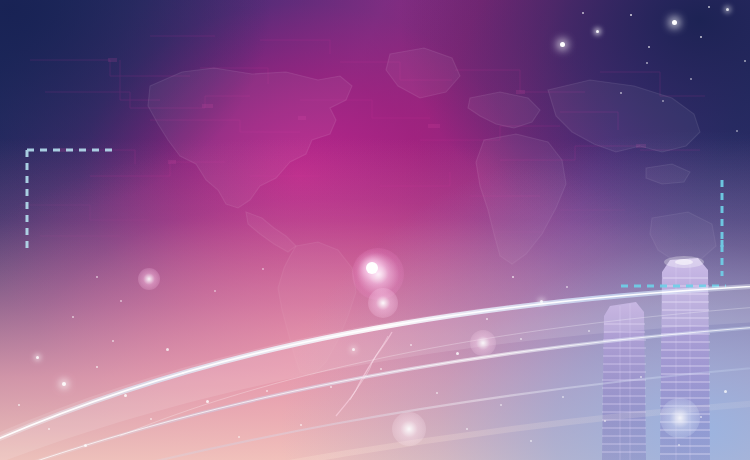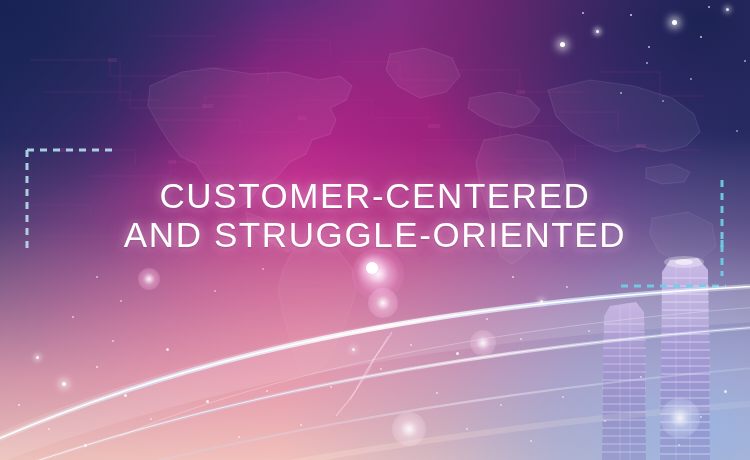--- a/index.html
+++ b/index.html
@@ -427,18 +427,14 @@
     <span class="p" style="left:724px;top:390px;width:3px;height:3px;opacity:.75;"></span>
     <span class="p" style="left:678px;top:444px;width:2px;height:2px;opacity:.55;"></span>
 
     <span class="p" style="left:96px;top:276px;width:2px;height:2px;opacity:.6;"></span>
     <span class="p" style="left:120px;top:300px;width:2px;height:2px;opacity:.55;"></span>
     <span class="p" style="left:72px;top:316px;width:2px;height:2px;opacity:.6;"></span>
     <span class="p" style="left:214px;top:290px;width:2px;height:2px;opacity:.5;"></span>
     <span class="p" style="left:262px;top:268px;width:2px;height:2px;opacity:.5;"></span>
   </div>
 
-  <div class="headline">
-    <span class="line">CUSTOMER-CENTERED</span>
-    <span class="line">AND STRUGGLE-ORIENTED</span>
-  </div>
 
 </div>
 
 </body></html>

